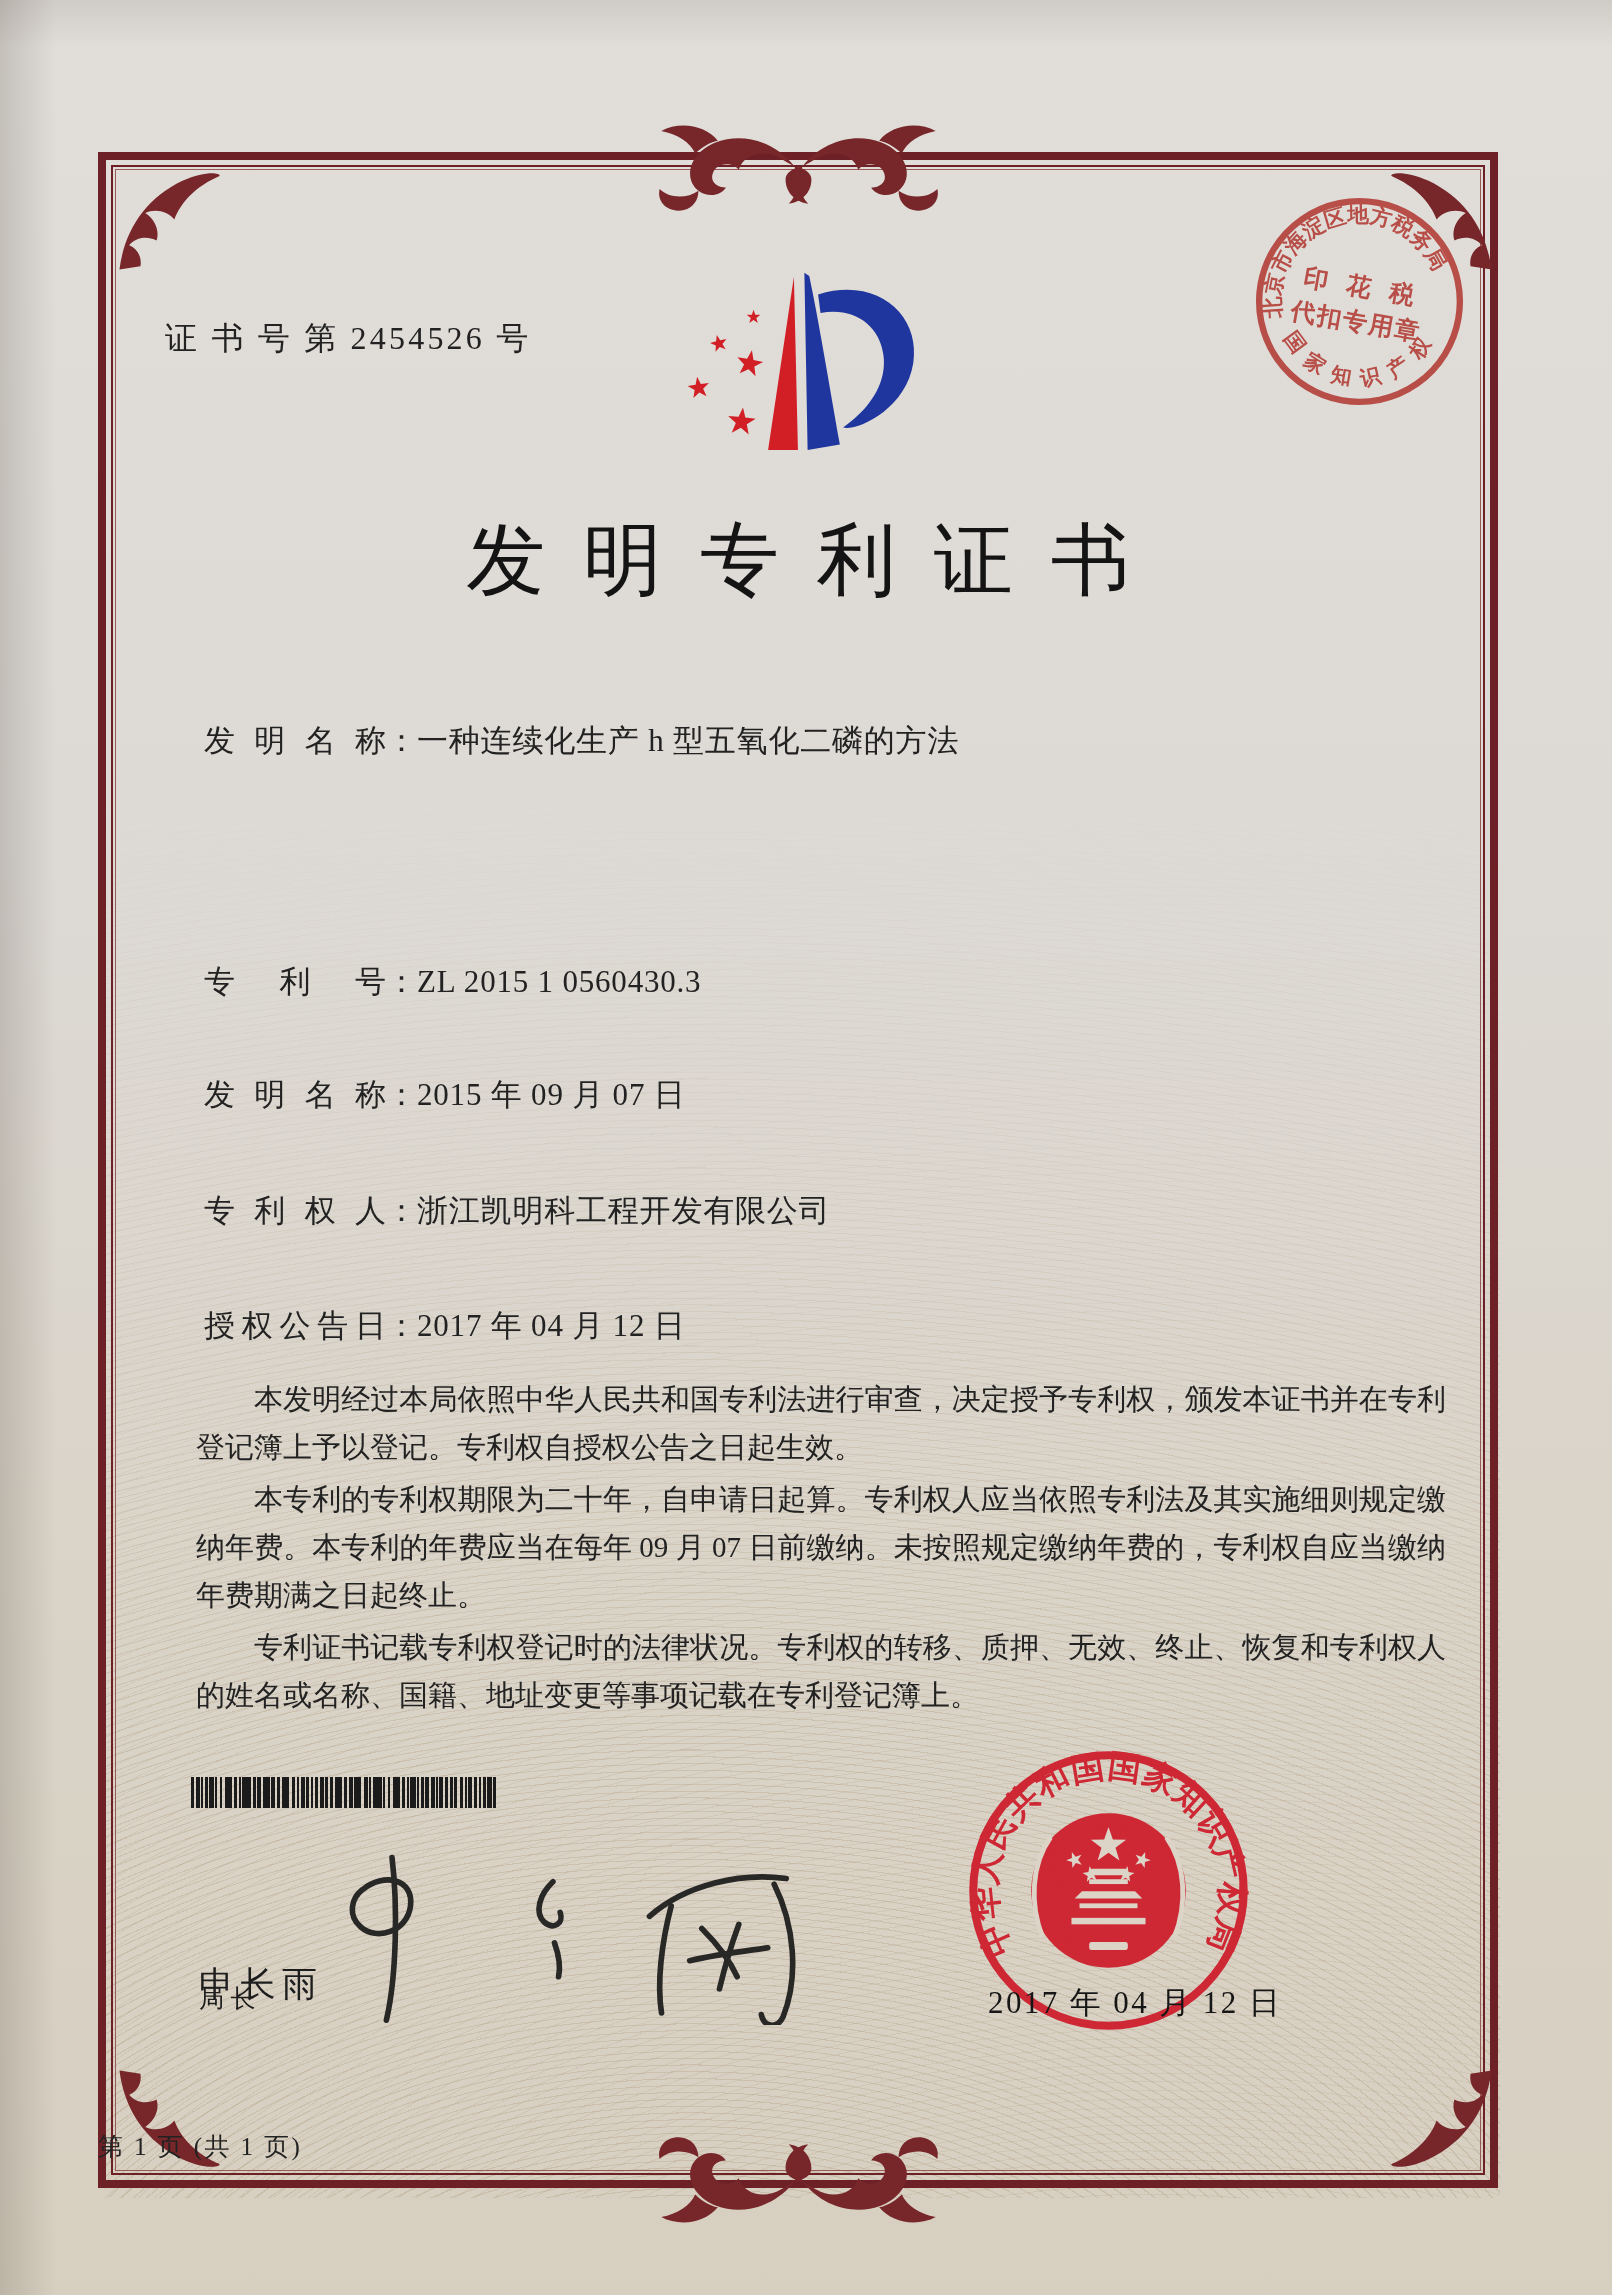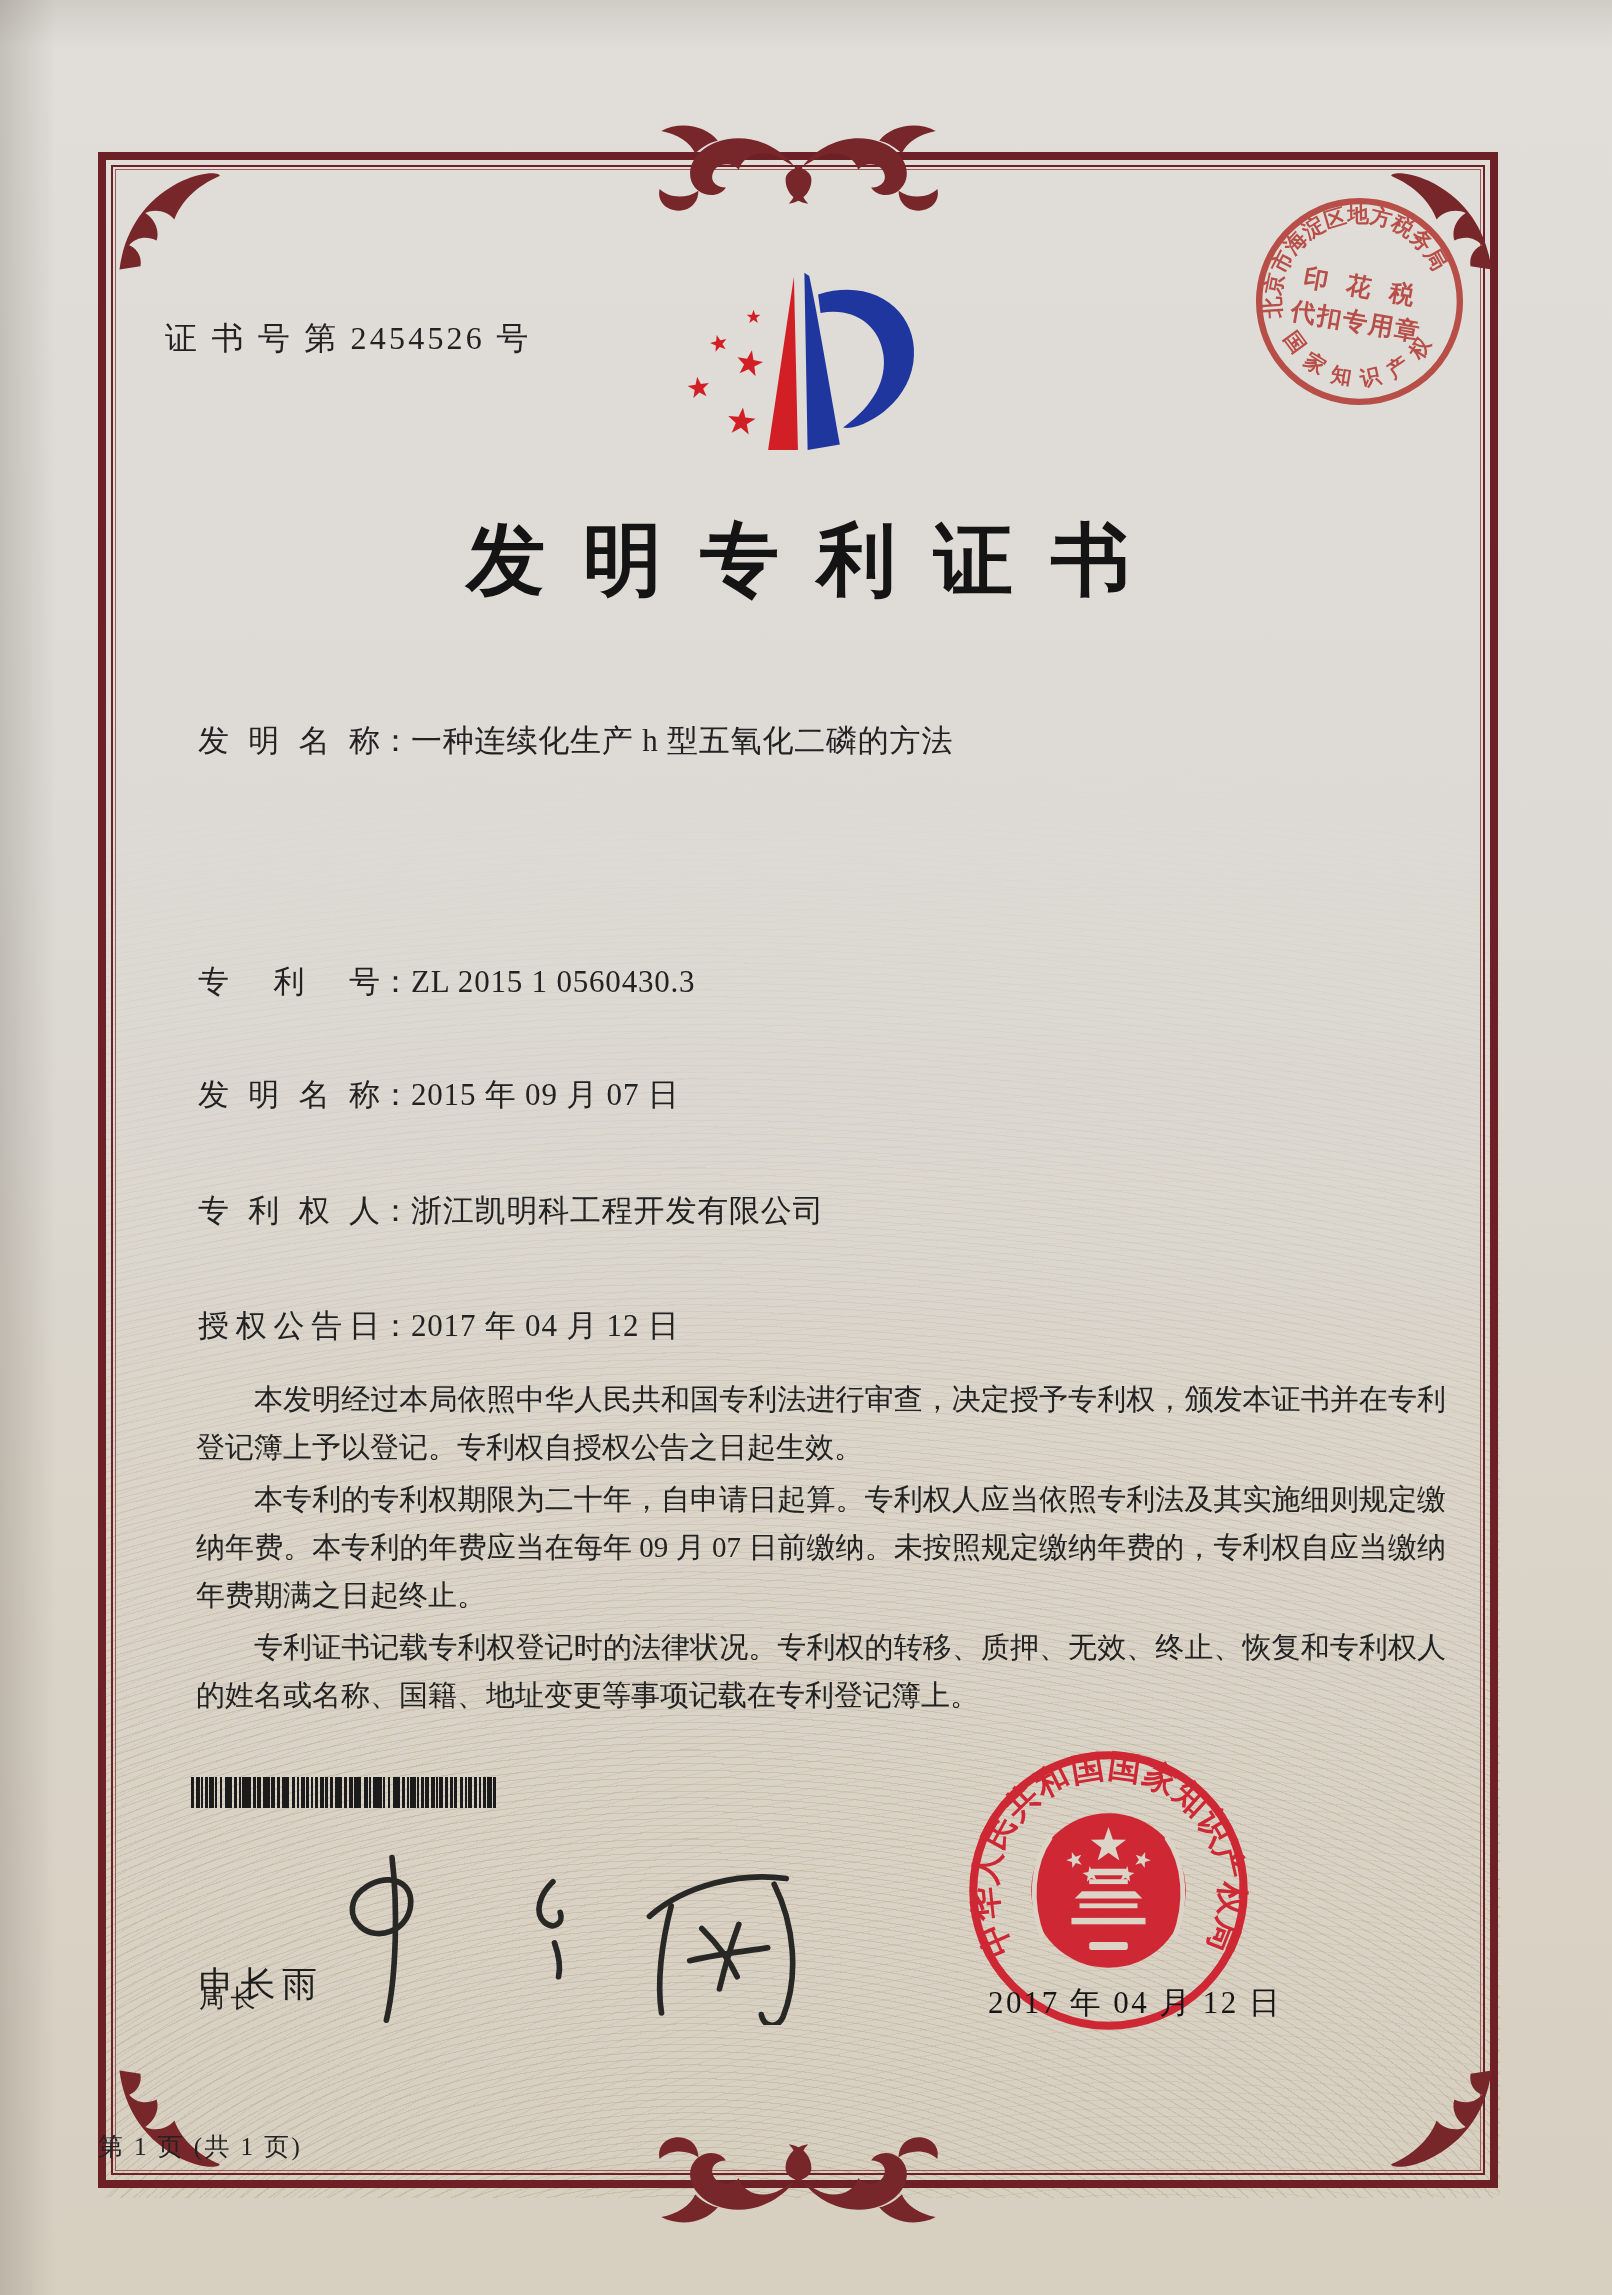--- a/index.html
+++ b/index.html
@@ -24,23 +24,23 @@
   .orn-top{left:629px;top:118px;}
   .orn-bottom{left:629px;top:2133px;transform:scaleY(-1);}
   .corner-tl{left:113px;top:163px;}
   .corner-tr{left:1385px;top:163px;transform:scaleX(-1);}
   .corner-bl{left:113px;top:2064px;transform:scaleY(-1);}
   .corner-br{left:1385px;top:2064px;transform:scale(-1,-1);}
   .abs{position:absolute;z-index:4;}
   .cert-no{left:165px;top:273px;font-size:32px;letter-spacing:3.2px;white-space:nowrap;margin-top:44px;}
   .logo{left:685px;top:266px;}
   .stamp{left:1248px;top:190px;transform:rotate(10deg);z-index:5;opacity:.92;}
-  .title{left:98px;top:508px;width:1400px;text-align:center;font-size:79px;font-weight:bold;
+  .title{left:98px;top:508px;width:1400px;text-align:center;font-size:79px;font-weight:normal;
          letter-spacing:.48em;text-indent:.48em;color:#141414;white-space:nowrap;}
-  .frow{left:198px;font-size:31px;white-space:nowrap;}
+  .frow{left:204px;font-size:31px;white-space:nowrap;}
   .flabel{display:inline-block;width:182px;text-align:justify;text-align-last:justify;}
   .fval{letter-spacing:0.8px;}
   .r0{top:720px}.r1{top:847px}.r2{top:961px}.r3{top:1074px}.r4{top:1190px}.r5{top:1305px}
   .body-text{left:192px;top:1371px;width:1258px;font-size:29px;line-height:48px;text-align:justify;}
   .body-text p{margin:4px;text-indent:2em;}
   .barcode{left:191px;top:1777px;width:306px;height:31px;background:
       repeating-linear-gradient(90deg,#1b1b1b 0 2.4px,rgba(0,0,0,0) 2.4px 4.8px),
       repeating-linear-gradient(90deg,#1b1b1b 0 1.6px,rgba(0,0,0,0) 1.6px 7.3px),
       repeating-linear-gradient(90deg,#1b1b1b 0 3.2px,rgba(0,0,0,0) 3.2px 18.5px);}
   .chief{left:199px;top:1982px;font-size:25px;letter-spacing:6.5px;color:#1d1d1d;text-align:right;}

